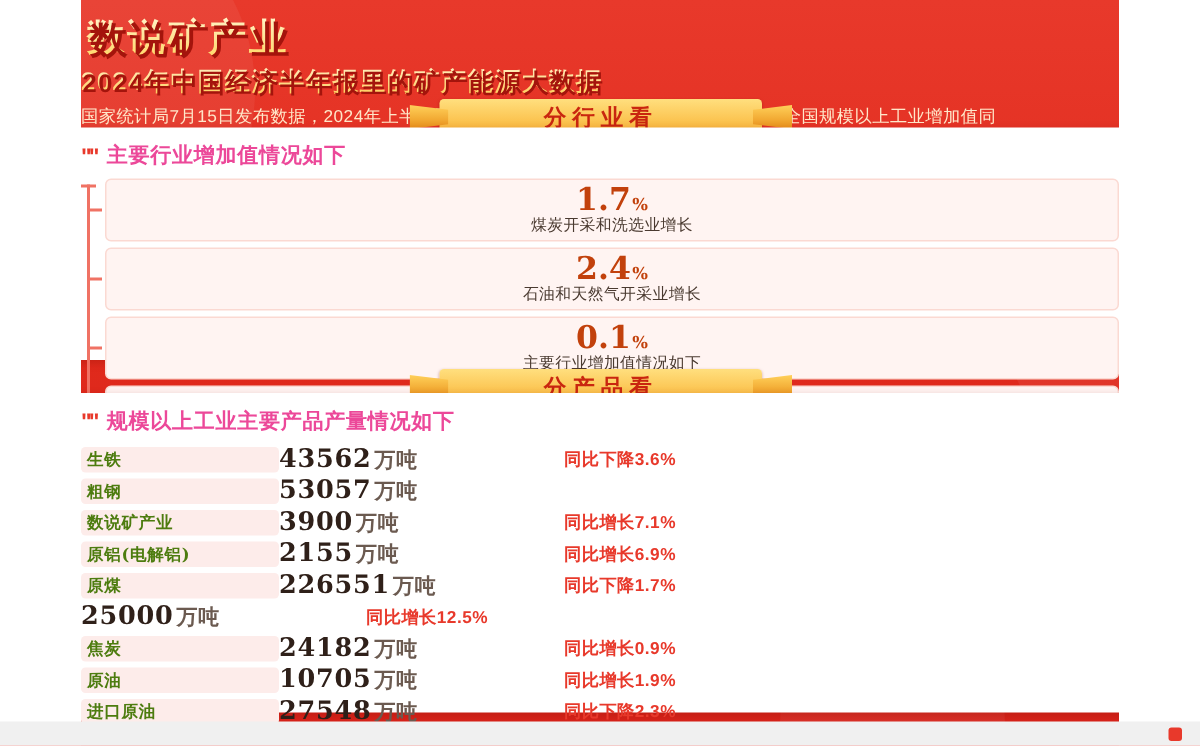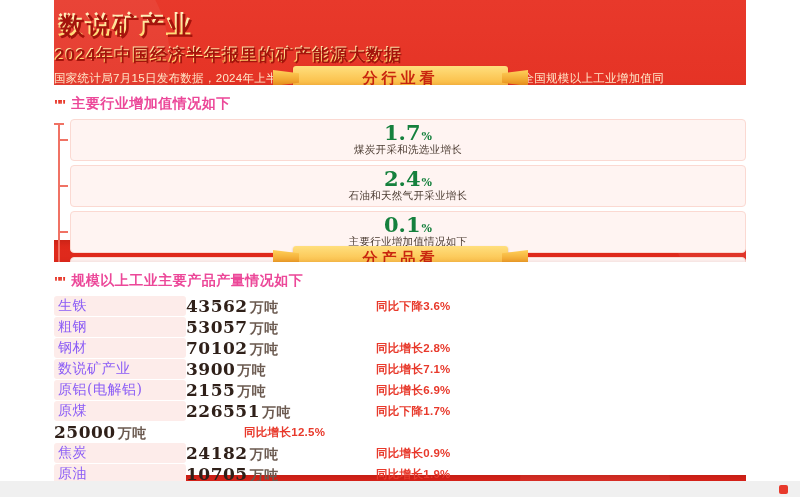--- a/index.html
+++ b/index.html
@@ -91,31 +91,31 @@
   .ind-axis:after{bottom:0;}
   .ind-row{
     position:relative;background:#fff4f2;border:1px solid #fbd9d2;border-radius:4px;
     margin-bottom:4px;padding:2px 0 3px 0;text-align:center;
   }
   .ind-row:last-child{margin-bottom:0;}
   .ind-row .tick{
     position:absolute;left:-12px;top:50%;margin-top:-1px;width:9px;height:2px;background:#f07264;
   }
   .ind-val{
-    font-size:21px;font-weight:bold;color:#15803d;line-height:1.05;
+    font-size:21px;font-weight:bold;color:#c2410c;line-height:1.05;
     font-family:"DejaVu Serif",serif;
   }
   .ind-val .unit{font-size:11px;font-weight:bold;margin-left:1px;}
   .ind-label{font-size:10.5px;color:#4a3a30;margin-top:-1px;letter-spacing:.3px;}
 
   
   .prod-table{display:flex;flex-direction:column;gap:1px;}
   .prod-row{display:flex;align-items:center;height:20px;}
   .prod-name{
-    width:132px;flex:none;font-size:14px;font-weight:normal;color:#8b5cf6;
+    width:132px;flex:none;font-size:11px;font-weight:bold;color:#4d7c0f;
     font-family:"DejaVu Serif",serif;letter-spacing:.5px;
   }
   .prod-name.boxed{
     background:#fdecea;border-radius:3px;padding:1px 4px;width:124px;
   }
   .prod-num{
     flex:none;width:190px;text-align:left;
     font-size:17px;font-weight:bold;color:#2f2019;
     font-family:"DejaVu Serif",serif;letter-spacing:.5px;
   }
@@ -222,25 +222,20 @@
           <div class="prod-name boxed">生铁</div>
           <div class="prod-num"><span>43562</span><span class="u">万吨</span></div>
           <div class="prod-chg">同比下降3.6%</div>
         </div>
 
         <div class="prod-row">
           <div class="prod-name boxed">粗钢</div>
           <div class="prod-num"><span>53057</span><span class="u">万吨</span></div>
         </div>
 
-        <div class="prod-row">
-          <div class="prod-name boxed">钢材</div>
-          <div class="prod-num"><span>70102</span><span class="u">万吨</span></div>
-          <div class="prod-chg">同比增长2.8%</div>
-        </div>
 
         <div class="prod-row">
           <div class="prod-name boxed">数说矿产业</div>
           <div class="prod-num"><span>3900</span><span class="u">万吨</span></div>
           <div class="prod-chg">同比增长7.1%</div>
         </div>
 
         <div class="prod-row">
           <div class="prod-name boxed">原铝(电解铝)</div>
           <div class="prod-num"><span>2155</span><span class="u">万吨</span></div>

